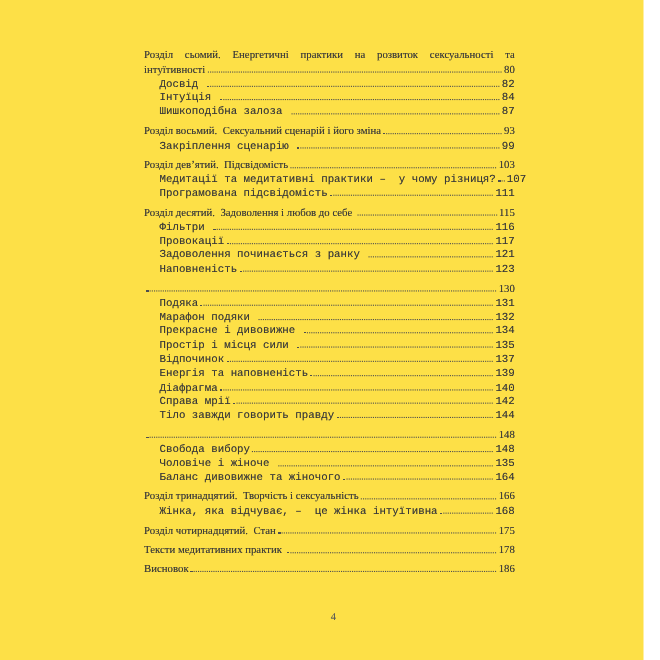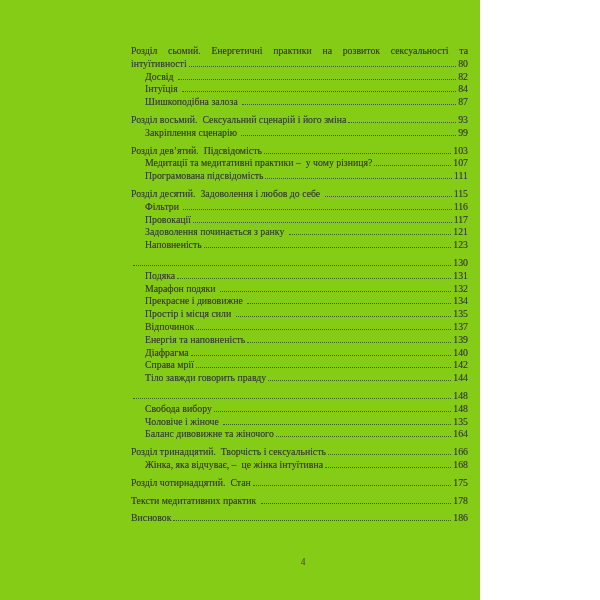--- a/index.html
+++ b/index.html
@@ -2,23 +2,23 @@
 <html lang="uk"><head>
 <meta charset="utf-8">
 <style>
   html, body {
     margin: 0;
     padding: 0;
     background: #ffffff;
   }
   .page {
     position: relative;
-    width: 480px;
+    width: 585px;
     height: 600px;
-    background: #84cc16;
+    background: #fde047;
     font-family: "Liberation Serif", "DejaVu Serif", serif;
     color: #383838;
     overflow: hidden;
     text-shadow: 0 0 0.4px rgba(70,70,70,0.55);
   }
   .toc {
     position: absolute;
     left: 131px;
     top: 45px;
     width: 337px;
@@ -37,20 +37,21 @@
     white-space: normal;
   }
   .entry-row {
     display: flex;
     align-items: baseline;
     font-size: 9.8px;
     line-height: 12.8px;
   }
   .entry-row.indent {
     padding-left: 14px;
+    font-family: Liberation Mono, monospace;
   }
   .title {
     white-space: pre;
     flex: 0 0 auto;
   }
   .dots {
     flex: 1 1 auto;
     min-width: 6px;
     border-bottom: 1px dotted #4e4e4e;
     margin: 0 2px 0 2px;

